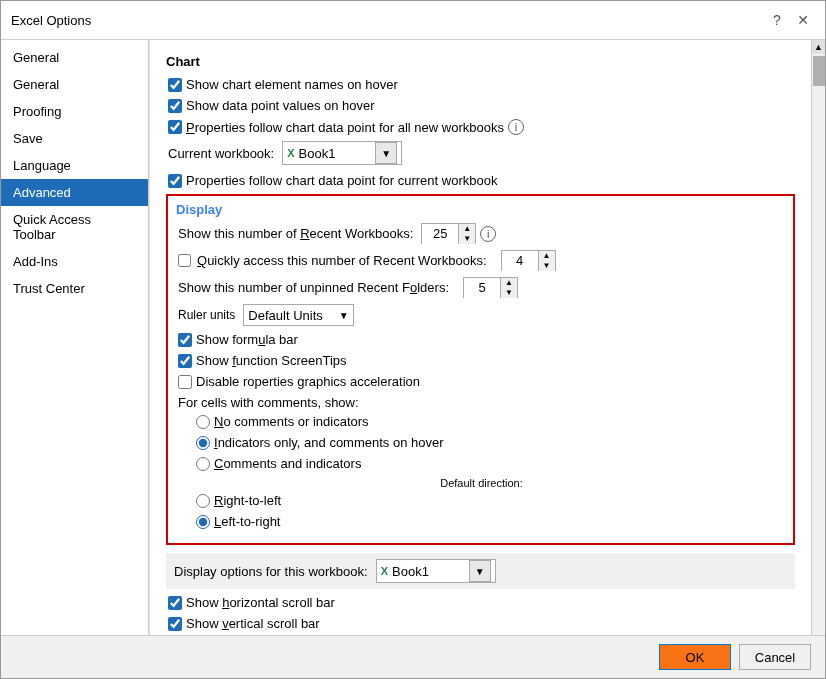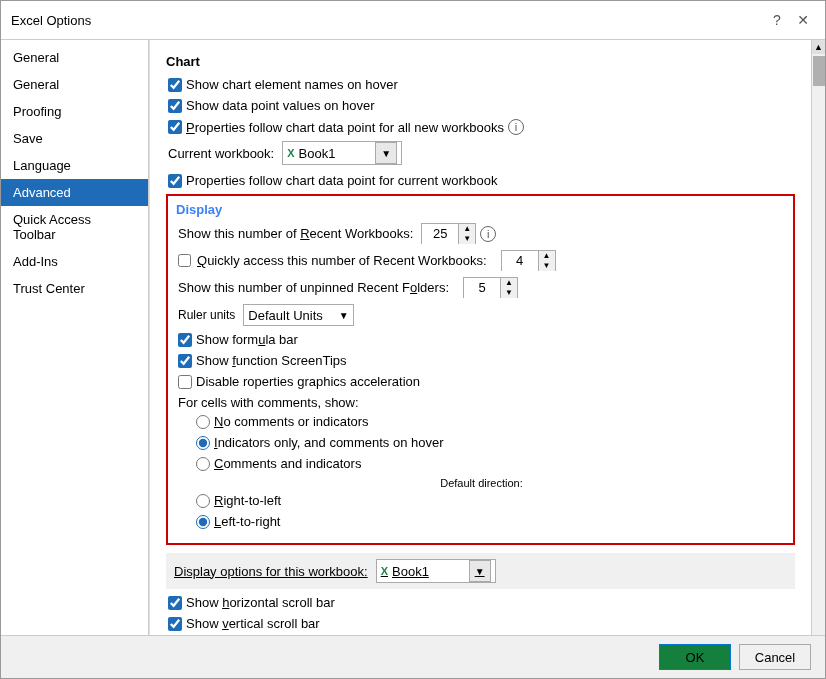--- a/index.html
+++ b/index.html
@@ -255,21 +255,20 @@
       text-align: center;
     }
     .display-options-bar {
       background: #f0f0f0;
       padding: 6px 8px;
       display: flex;
       align-items: center;
       gap: 8px;
       margin-bottom: 6px;
       margin-top: 4px;
-      text-decoration: underline;
     }
     .display-options-bar label {
       font-size: 13px;
     }
     .bottom-bar {
       padding: 8px 14px;
       display: flex;
       justify-content: flex-end;
       gap: 8px;
       background: #f0f0f0;
@@ -278,21 +277,21 @@
     .btn {
       min-width: 72px;
       height: 26px;
       padding: 0 12px;
       font-size: 13px;
       cursor: pointer;
       border: 1px solid #aaa;
       background: #f0f0f0;
     }
     .btn-primary {
-      background: #15803d;
+      background: #f97316;
       border: 1px solid #0078d7;
       color: #000;
     }
     .underline { text-decoration: underline; }
     .scrollbar-indicator {
       width: 14px;
       background: #f0f0f0;
       border-left: 1px solid #ccc;
       display: flex;
       flex-direction: column;

